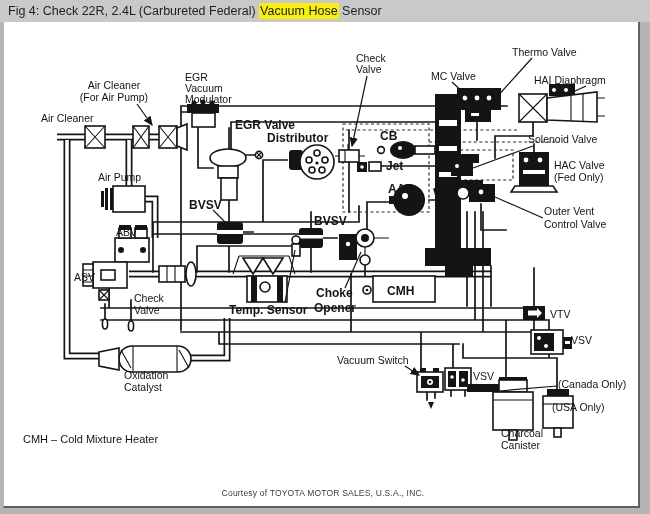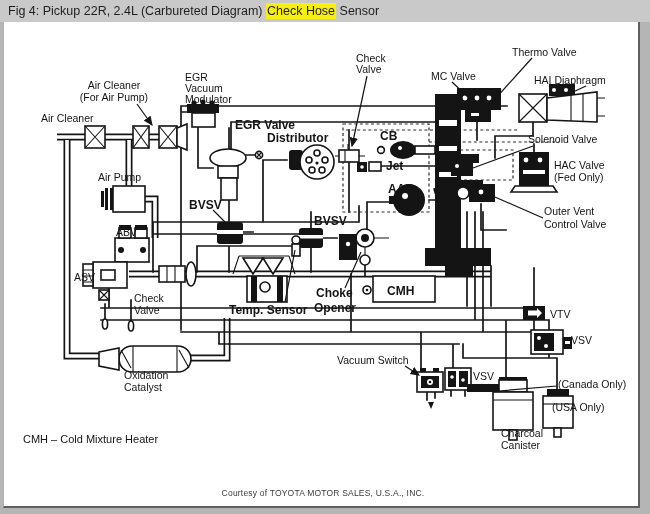--- a/index.html
+++ b/index.html
@@ -23,21 +23,21 @@
   .leader{stroke:#141414;stroke-width:1.2;fill:none;}
   .ln{font:10.5px "Liberation Sans",sans-serif;fill:#141414;}
   .lb{font:bold 12px "Liberation Sans",sans-serif;fill:#141414;}
   .lg{font:11px "Liberation Sans",sans-serif;fill:#141414;}
   .cr{font:8.5px "Liberation Sans",sans-serif;fill:#3a3a3a;letter-spacing:.2px;}
 </style>
 </head>
 <body>
 
 <div class="screen">
-  <div class="titlebar"><span>Fig 4: Pickup 22R, 2.4L (Carbureted Diagram) </span><span class="hl">Check Hose</span><span> Sensor</span></div>
+  <div class="titlebar"><span>Fig 4: Check 22R, 2.4L (Carbureted Federal) </span><span class="hl">Vacuum Hose</span><span> Sensor</span></div>
 
   <div class="content">
     <svg viewBox="3 22 634 484" preserveAspectRatio="none">
       <defs>
         <marker id="arw" markerWidth="9" markerHeight="8" refX="7" refY="3.5" orient="auto">
           <path d="M0,0 L8,3.5 L0,7 Z" fill="#141414"></path>
         </marker>
       </defs>
 
       <g>

